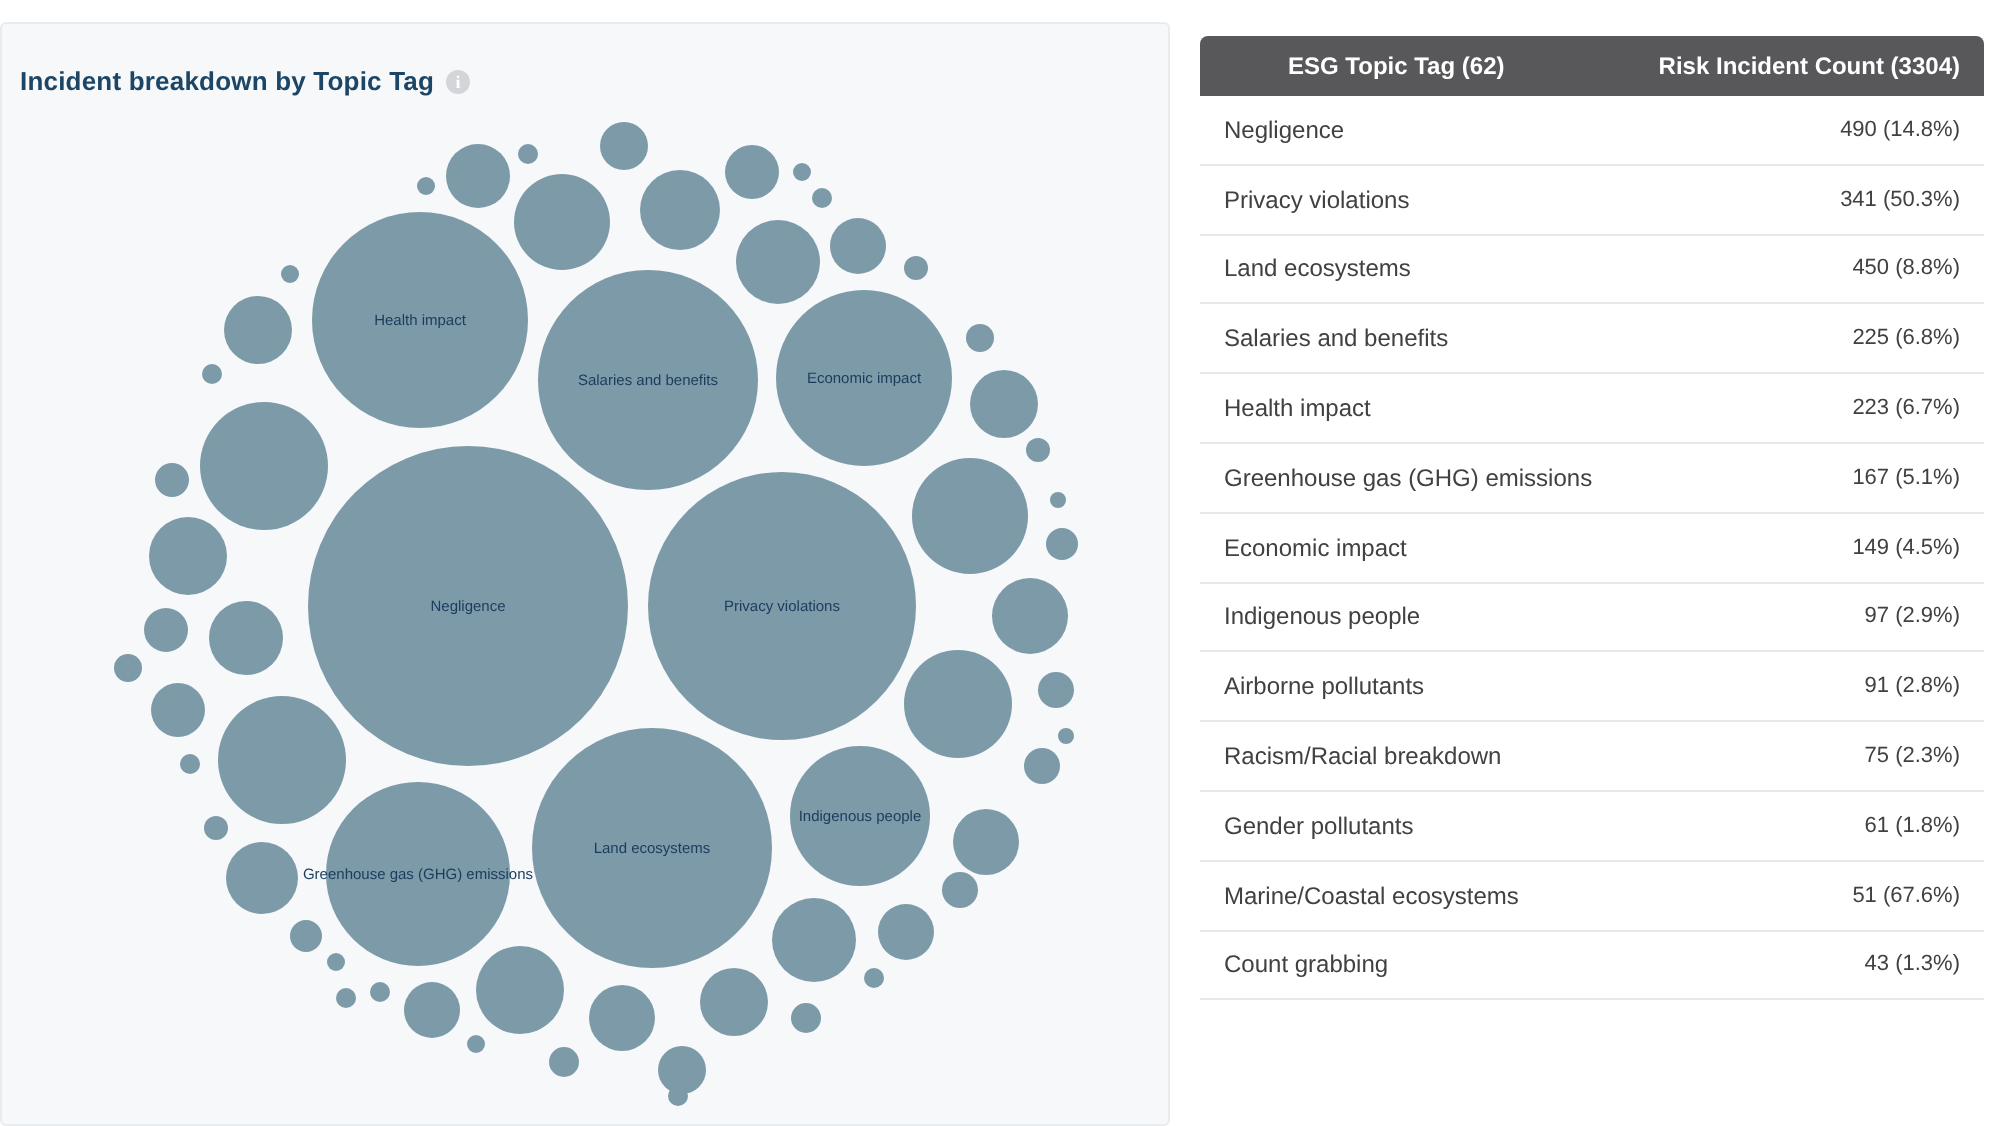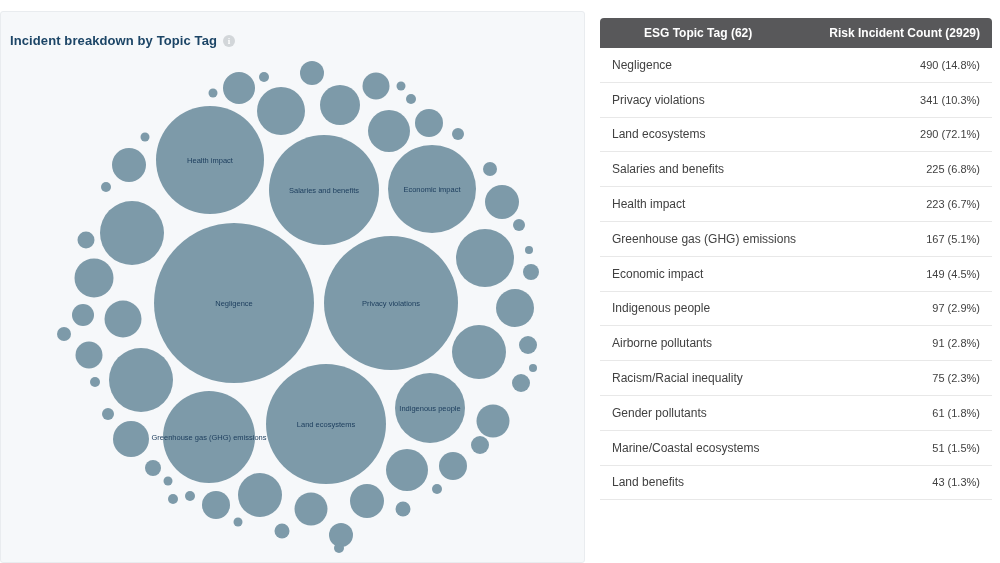--- a/index.html
+++ b/index.html
@@ -108,34 +108,34 @@
       </svg>
     <div class="panel-header">
       <span class="panel-title">Incident breakdown by Topic Tag</span>
       <span class="info-icon">i</span>
     </div>
   </div>
 
   <div class="incident-table">
     <div class="table-header">
       <span>ESG Topic Tag (62)</span>
-      <span>Risk Incident Count (2929)</span>
+      <span>Risk Incident Count (3304)</span>
     </div>
     <div class="table-rows">
         <div class="trow">
           <span class="tlabel">Negligence</span>
           <span class="tvalue">490 (14.8%)</span>
         </div>
         <div class="trow">
           <span class="tlabel">Privacy violations</span>
-          <span class="tvalue">341 (10.3%)</span>
+          <span class="tvalue">341 (50.3%)</span>
         </div>
         <div class="trow">
           <span class="tlabel">Land ecosystems</span>
-          <span class="tvalue">290 (72.1%)</span>
+          <span class="tvalue">450 (8.8%)</span>
         </div>
         <div class="trow">
           <span class="tlabel">Salaries and benefits</span>
           <span class="tvalue">225 (6.8%)</span>
         </div>
         <div class="trow">
           <span class="tlabel">Health impact</span>
           <span class="tvalue">223 (6.7%)</span>
         </div>
         <div class="trow">
@@ -148,31 +148,31 @@
         </div>
         <div class="trow">
           <span class="tlabel">Indigenous people</span>
           <span class="tvalue">97 (2.9%)</span>
         </div>
         <div class="trow">
           <span class="tlabel">Airborne pollutants</span>
           <span class="tvalue">91 (2.8%)</span>
         </div>
         <div class="trow">
-          <span class="tlabel">Racism/Racial inequality</span>
+          <span class="tlabel">Racism/Racial breakdown</span>
           <span class="tvalue">75 (2.3%)</span>
         </div>
         <div class="trow">
           <span class="tlabel">Gender pollutants</span>
           <span class="tvalue">61 (1.8%)</span>
         </div>
         <div class="trow">
           <span class="tlabel">Marine/Coastal ecosystems</span>
-          <span class="tvalue">51 (1.5%)</span>
+          <span class="tvalue">51 (67.6%)</span>
         </div>
         <div class="trow">
-          <span class="tlabel">Land benefits</span>
+          <span class="tlabel">Count grabbing</span>
           <span class="tvalue">43 (1.3%)</span>
         </div>
       </div>
   </div>
 
 </div>
 
 </body></html>

